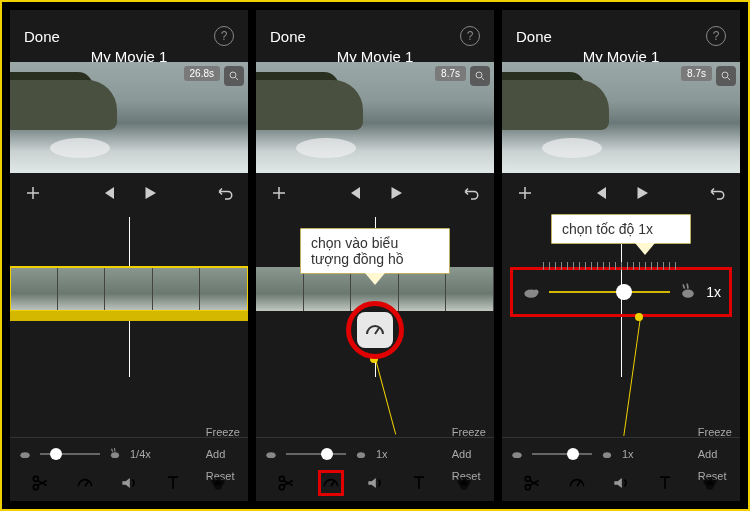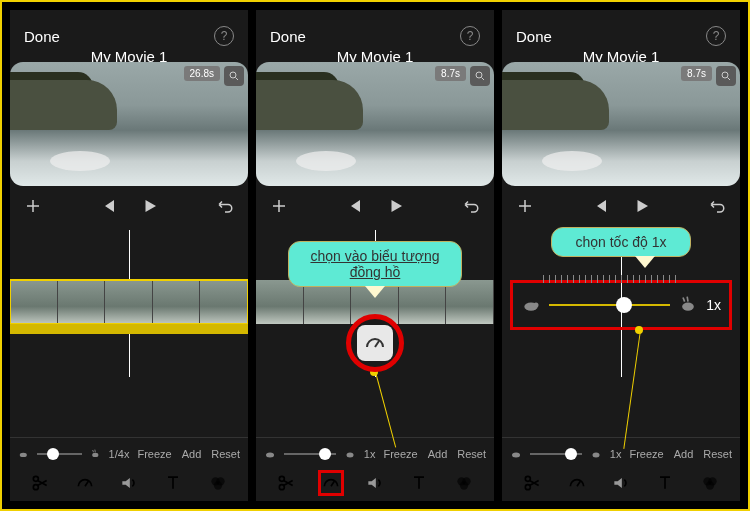--- a/index.html
+++ b/index.html
@@ -2,21 +2,21 @@
 <html><head>
 <meta charset="utf-8">
 <style>
   * { margin: 0; padding: 0; box-sizing: border-box; }
   body { background: #fff; font-family: -apple-system, Helvetica, Arial, sans-serif; }
   .canvas { width: 750px; height: 511px; position: relative; border: 2px solid #f0d000; padding: 8px; display: flex; gap: 8px; background: #000; }
   .phone { flex: 1; background: #1a1a1a; position: relative; display: flex; flex-direction: column; overflow: hidden; }
   .topbar { height: 52px; display: flex; align-items: center; justify-content: space-between; padding: 0 14px; color: #fff; font-size: 15px; }
   .title { position: absolute; left: 50%; transform: translateX(-50%); font-weight: 500; margin-top: 40px; }
   .help { width: 20px; height: 20px; border: 1.5px solid #888; border-radius: 50%; display: flex; align-items: center; justify-content: center; font-size: 12px; color: #888; }
-  .preview { height: 124px; position: relative; background: linear-gradient(to bottom, #9aa8a8 0%, #8a9898 35%, #6a7878 55%, #c8d0d0 80%, #e0e8e8 100%); border-radius: 13px; }
+  .preview { height: 111px; position: relative; background: linear-gradient(to bottom, #9aa8a8 0%, #8a9898 35%, #6a7878 55%, #c8d0d0 80%, #e0e8e8 100%); }
   .coast { position: absolute; left: 0; top: 18px; width: 45%; height: 50px; background: #4a5040; border-radius: 0 30px 8px 0; }
   .trees { position: absolute; left: 0; top: 10px; width: 35%; height: 18px; background: #2a3020; border-radius: 0 15px 0 0; }
   .foam { position: absolute; bottom: 15px; left: 40px; width: 60px; height: 20px; background: #f0f0f0; border-radius: 50%; opacity: 0.7; }
   .timebadge { position: absolute; top: 4px; right: 28px; background: #7a7a7a; color: #fff; font-size: 10px; padding: 2px 6px; border-radius: 3px; }
   .zoom { position: absolute; top: 4px; right: 4px; width: 20px; height: 20px; background: #5a5a5a; border-radius: 4px; display: flex; align-items: center; justify-content: center; }
   .zoom svg { width: 12px; height: 12px; }
   .transport { height: 44px; display: flex; align-items: center; justify-content: space-between; padding: 0 14px; }
   .transport svg { width: 18px; height: 18px; fill: #ccc; }
   .tcenter { display: flex; gap: 24px; align-items: center; }
   .timeline-area { flex: 1; position: relative; }
@@ -27,31 +27,31 @@
   .speed-bar { position: absolute; top: 94px; left: 0; right: 0; height: 10px; background: #d4b800; }
   .speed-row { position: absolute; top: 50px; left: 8px; right: 8px; height: 50px; border: 3px solid #e00000; display: flex; align-items: center; padding: 0 8px; gap: 8px; }
   .ticks { position: absolute; top: -8px; left: 30px; right: 50px; height: 8px; background: repeating-linear-gradient(to right, #888 0, #888 1px, transparent 1px, transparent 6px); }
   .slider-track { flex: 1; height: 2px; background: #d4b800; position: relative; }
   .slider-thumb { position: absolute; top: -7px; left: 55%; width: 16px; height: 16px; background: #fff; border-radius: 50%; }
   .speed-label { color: #fff; font-size: 14px; }
   .toolbar { height: 64px; border-top: 1px solid #333; padding: 4px 8px 16px; }
   .speed-strip { height: 24px; display: flex; align-items: center; gap: 8px; color: #aaa; font-size: 11px; }
   .mini-track { width: 60px; height: 2px; background: #666; position: relative; }
   .mini-thumb { position: absolute; top: -5px; left: 10px; width: 12px; height: 12px; background: #fff; border-radius: 50%; }
-  .strip-right { margin-left: auto; display: flex; gap: 10px; }
+  .strip-right { margin-left: auto; display: flex; gap: 10px; flex-direction: column; }
   .icons-row { height: 34px; display: flex; align-items: center; justify-content: space-around; }
   .icons-row > div { width: 26px; height: 26px; display: flex; align-items: center; justify-content: center; }
   .icons-row svg { width: 20px; height: 20px; fill: #999; }
   .icon-active svg { fill: #f0d000; }
   .icon-boxed { border: 3px solid #e00000; }
   .big-speed { position: absolute; top: 84px; left: 50%; transform: translateX(-50%); width: 58px; height: 58px; border: 5px solid #e00000; border-radius: 50%; background: #1a1a1a; display: flex; align-items: center; justify-content: center; z-index: 5; }
   .big-speed-inner { width: 36px; height: 36px; background: #e8e8e8; border-radius: 8px; display: flex; align-items: center; justify-content: center; }
-  .callout { position: absolute; background: #5eead4; border: 1px solid #c0b060; border-radius: 12px; padding: 6px 10px; font-size: 14px; color: #333; text-align: center; z-index: 10; }
+  .callout { position: absolute; background: #ffffff; border: 1px solid #c0b060; border-radius: 1px; padding: 6px 10px; font-size: 14px; color: #333; text-align: left; z-index: 10; }
   .callout::after { content: ''; position: absolute; width: 0; height: 0; }
-  .callout.c1 { top: -78px; left: 50%; transform: translateX(-50%); width: 174px; text-decoration: underline; }
+  .callout.c1 { top: -78px; left: 50%; transform: translateX(-50%); width: 150px; }
   .callout.c1::after { bottom: -12px; left: 50%; transform: translateX(-10px); border-left: 10px solid transparent; border-right: 10px solid transparent; border-top: 12px solid #fff8d0; }
   .callout.c2 { top: -56px; left: 50%; transform: translateX(-50%); width: 140px; }
   .callout.c2::after { bottom: -12px; left: 60%; border-left: 10px solid transparent; border-right: 10px solid transparent; border-top: 12px solid #fff8d0; }
   .connector { position: absolute; width: 1px; background: #f0d000; z-index: 4; }
   .watermark { position: absolute; top: 50%; left: 50%; transform: translate(-50%, -50%); font-size: 42px; font-weight: bold; font-style: italic; color: rgba(100, 140, 200, 0.35); pointer-events: none; z-index: 20; white-space: nowrap; letter-spacing: 1px; }
   .dot { position: absolute; width: 8px; height: 8px; background: #f0d000; border-radius: 50%; z-index: 4; }
 </style>
 </head>
 <body>
 

